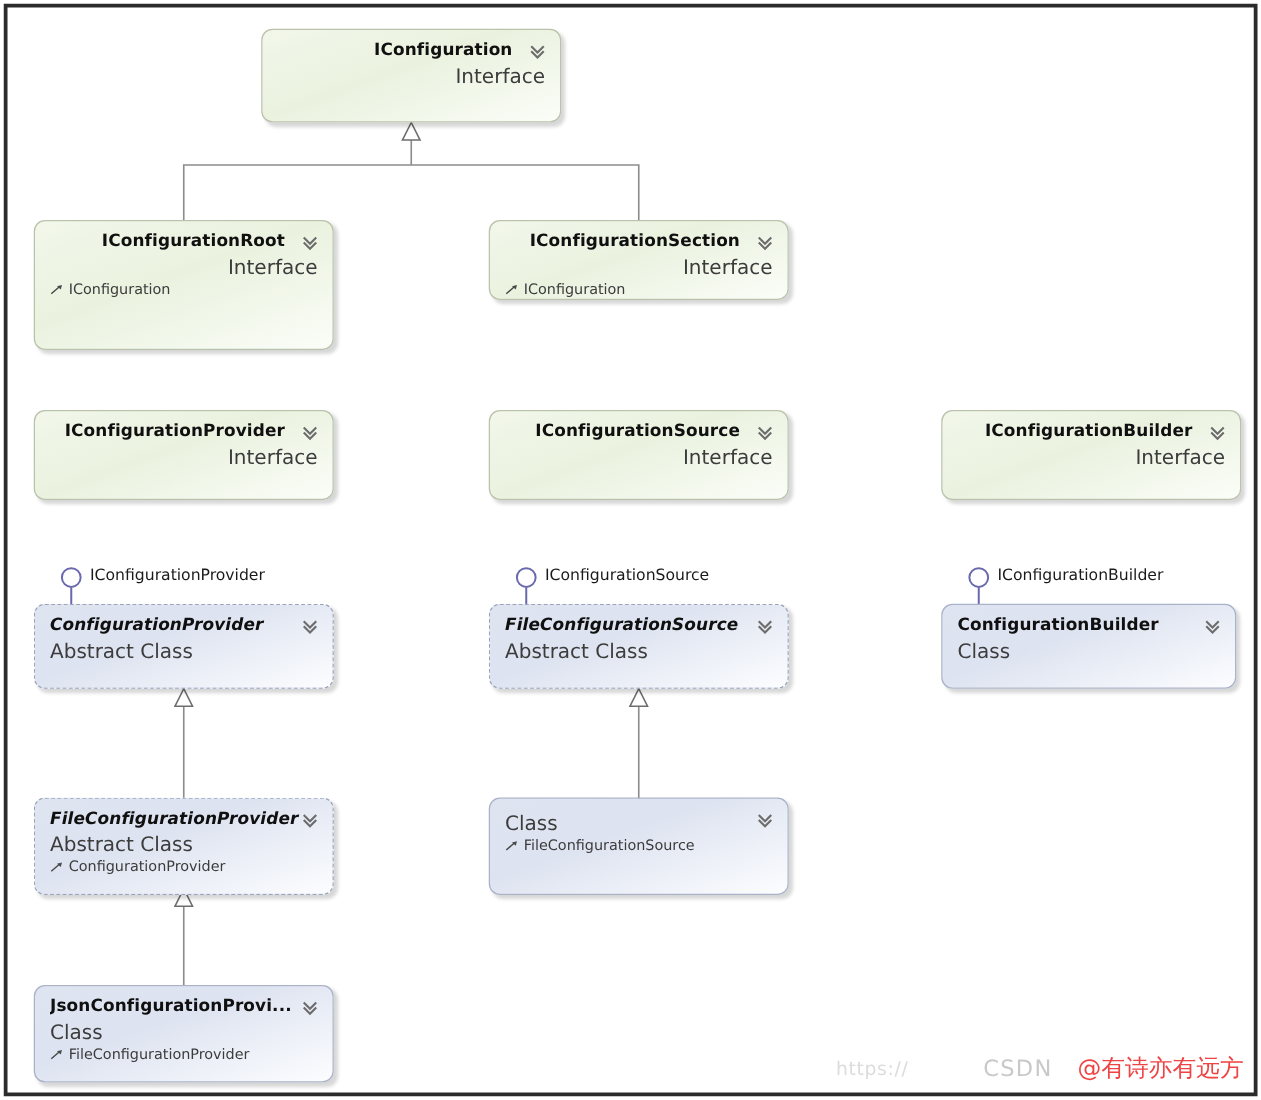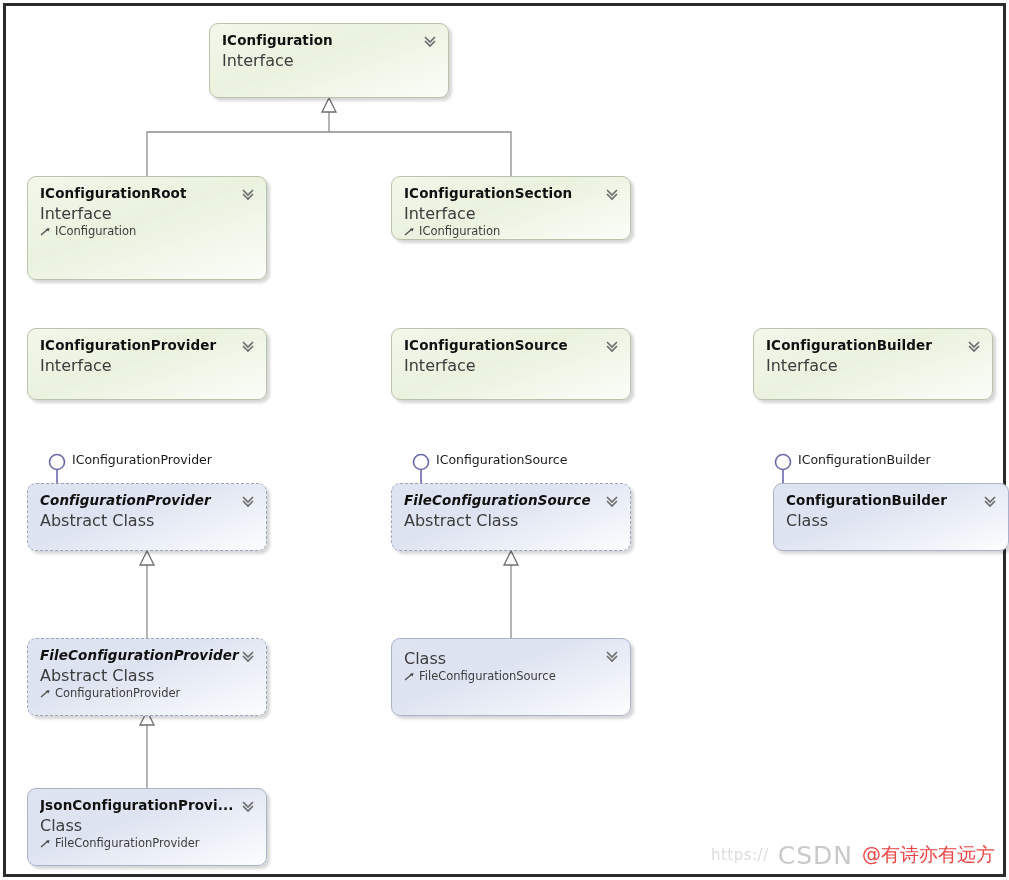--- a/index.html
+++ b/index.html
@@ -37,20 +37,21 @@
   
   .node {
     position: absolute;
     border-radius: 9px;
     padding: 8px 12px 6px 12px;
     box-shadow: 3px 3px 3px rgba(0,0,0,0.16);
   }
   .node.iface {
     background: linear-gradient(160deg, #f2f7ea 0%, #eaf2df 45%, #fbfdf8 100%);
     border: 1px solid #b9c2ab;
+    text-align: right;
   }
   .node.cls {
     background: linear-gradient(160deg, #dfe4f1 0%, #dde3f0 40%, #fcfdff 100%);
     border: 1px solid #a9b2c8;
   }
   .node.abstract {
     border-style: dashed;
     border-color: #9aa3bb;
   }
   .node .title {
@@ -113,32 +114,33 @@
   }
 
   
   #watermark {
     position: absolute;
     right: 8px; bottom: 6px;
     height: 26px;
     display: flex;
     align-items: center;
     justify-content: flex-end;
-    gap: 9px;
+    gap: 20px;
     pointer-events: none;
   }
   #watermark .url {
     font-size: 15px;
     color: #dcdcdc;
     letter-spacing: 0.5px;
   }
   #watermark .brand {
-    font-size: 25px;
+    font-size: 18px;
     color: #c9c9c9;
     letter-spacing: 1px;
+    margin-left: 40px;
   }
   #watermark .author {
     font-size: 19px;
     color: #ef4444;
   }
 </style>
 </head>
 <body>
 
 <div id="canvas">
@@ -268,21 +270,21 @@
 
       <div class="node cls abstract" style="left:385px; top:477px; width:240px; height:68px;">
         <div class="title">FileConfigurationSource</div>
         <div class="stereotype">Abstract Class</div>
         <svg class="chev" viewBox="0 0 14 14">
           <path d="M2,3 L7,8 L12,3" fill="none" stroke="#6d6d6d" stroke-width="1.7"></path>
           <path d="M2,7 L7,12 L12,7" fill="none" stroke="#6d6d6d" stroke-width="1.7"></path>
         </svg>
       </div>
 
-      <div class="node cls" style="left:747px; top:477px; width:236px; height:68px;margin-left:20px;">
+      <div class="node cls" style="left:747px; top:477px; width:236px; height:68px;">
         <div class="title">ConfigurationBuilder</div>
         <div class="stereotype">Class</div>
         <svg class="chev" viewBox="0 0 14 14">
           <path d="M2,3 L7,8 L12,3" fill="none" stroke="#6d6d6d" stroke-width="1.7"></path>
           <path d="M2,7 L7,12 L12,7" fill="none" stroke="#6d6d6d" stroke-width="1.7"></path>
         </svg>
       </div>
 
       <div class="node cls abstract" style="left:21px; top:632px; width:240px; height:78px;">
         <div class="title">FileConfigurationProvider</div>

